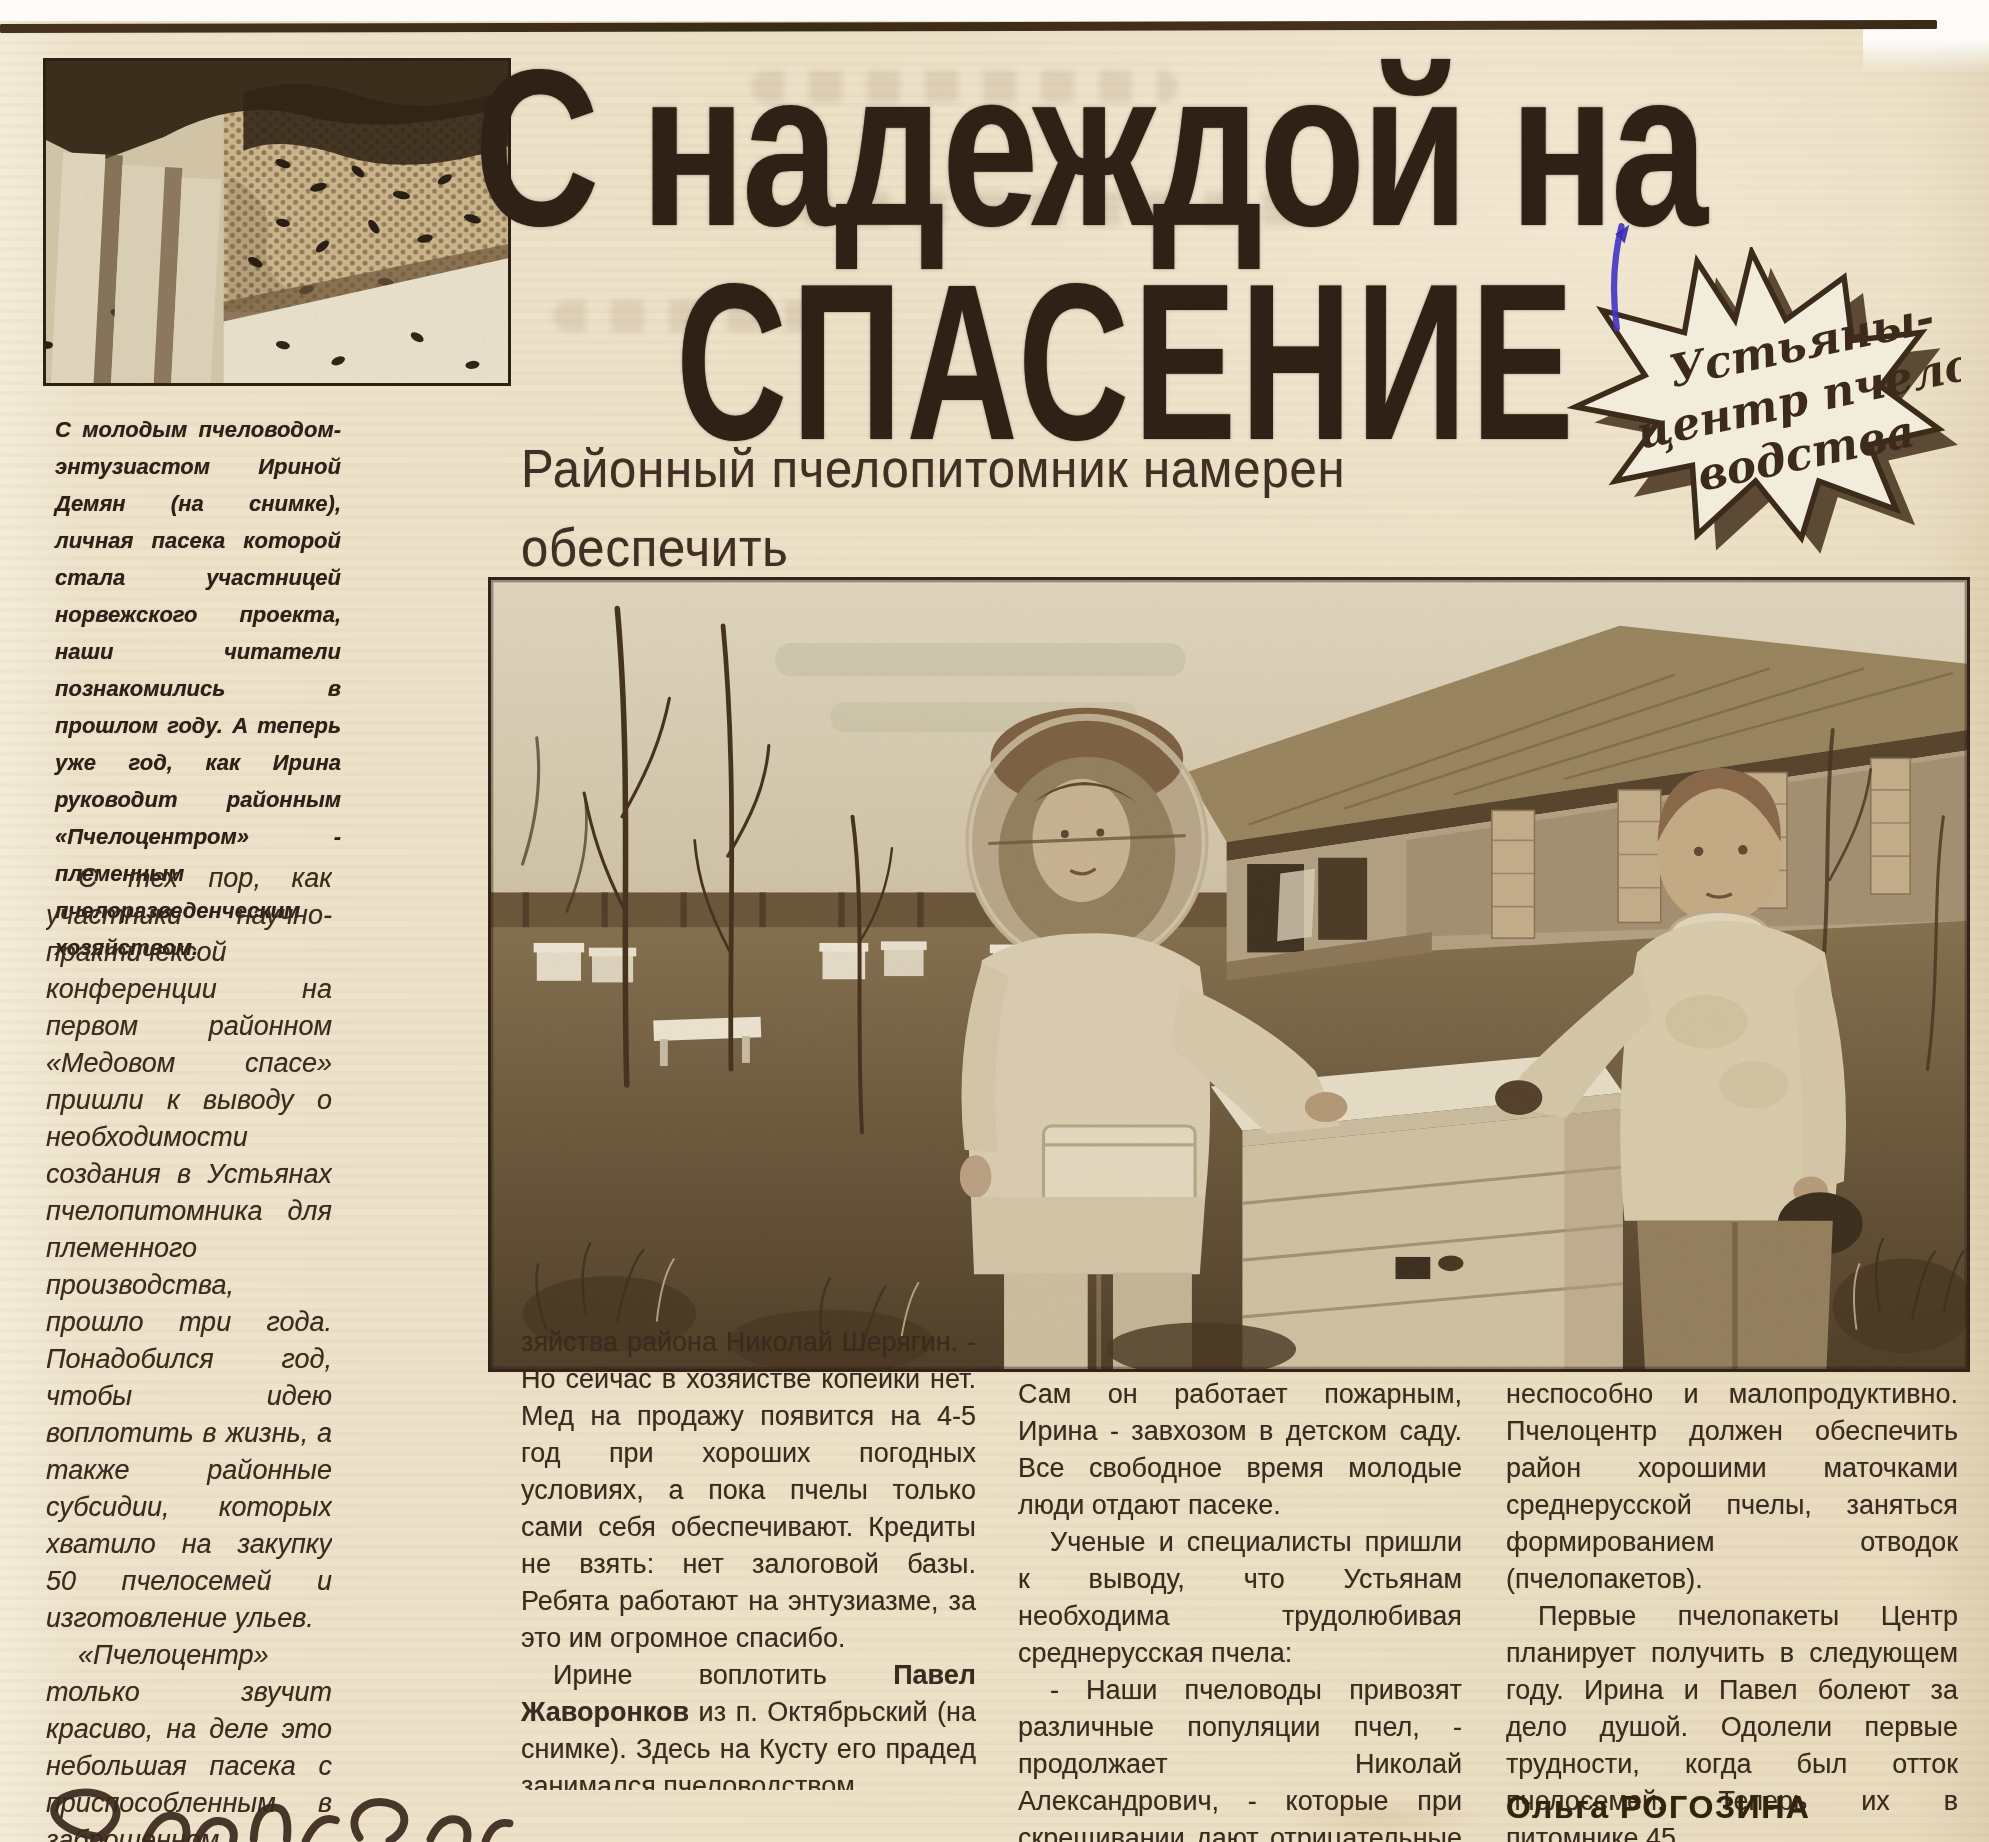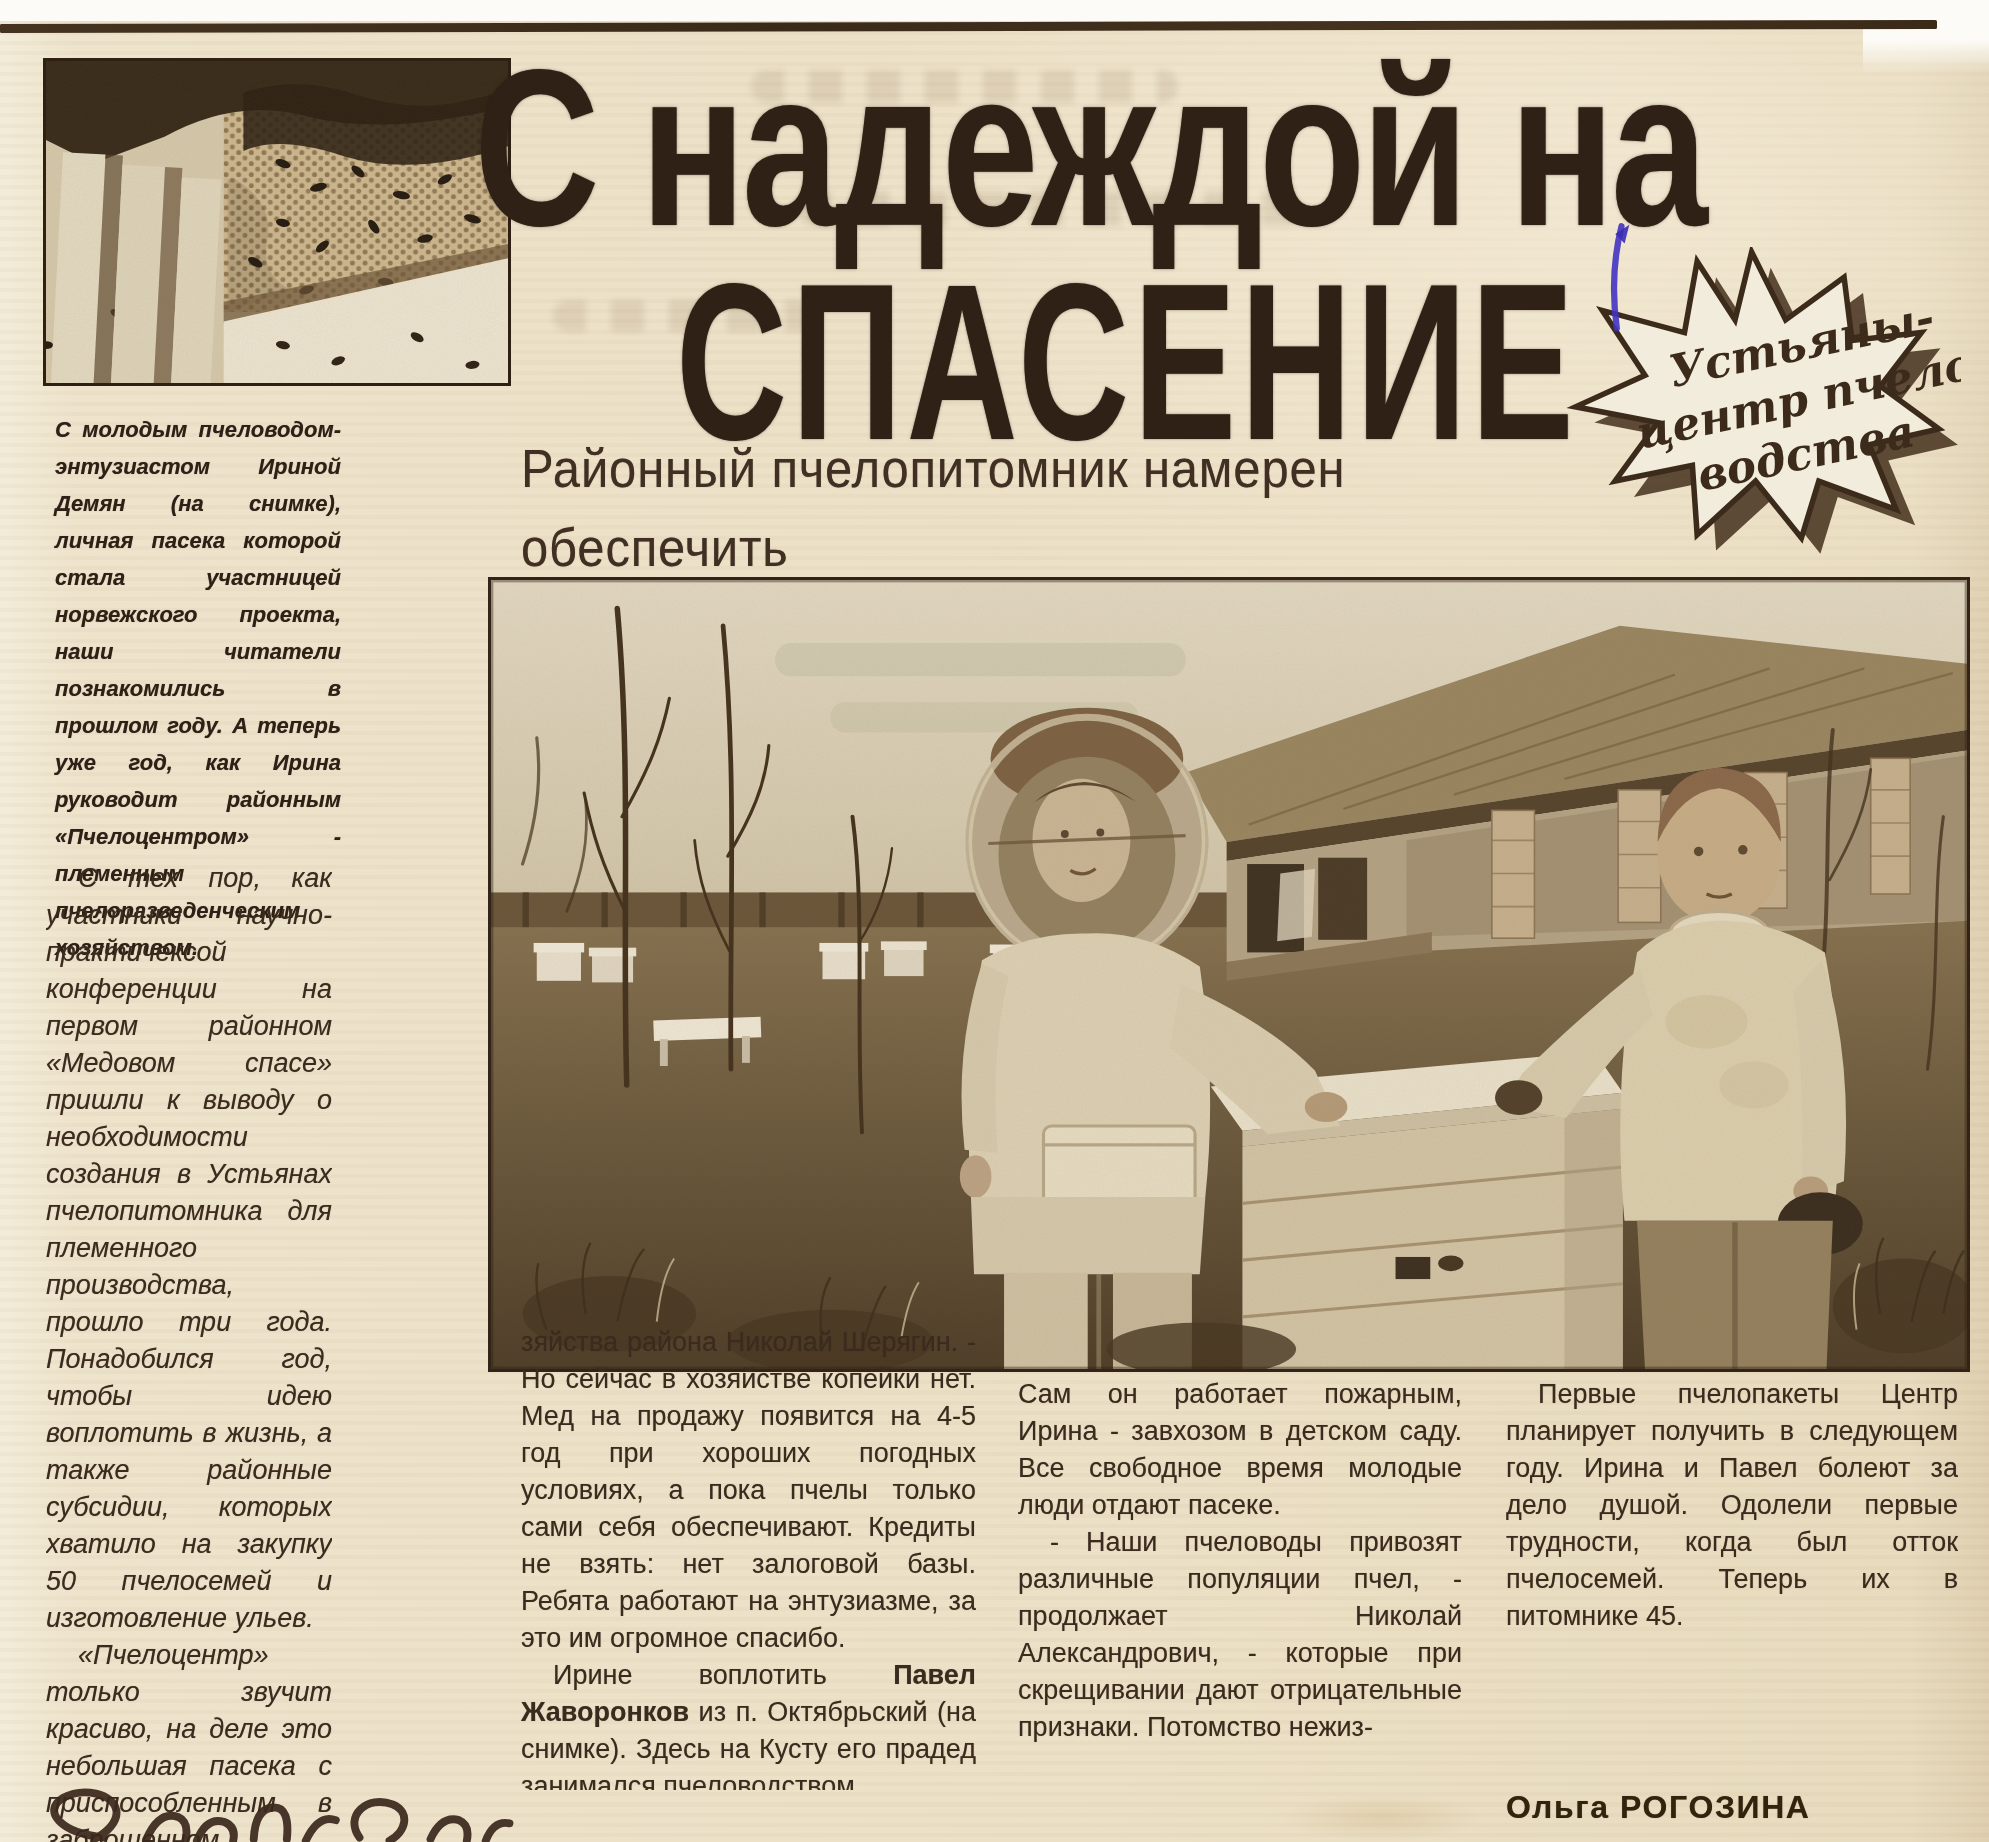--- a/index.html
+++ b/index.html
@@ -373,24 +373,26 @@
     </svg>
   </div>
 
   <div class="col col2">
     <p>зяйства района Николай Шерягин. - Но сейчас в хозяйстве копейки нет. Мед на продажу появится на 4-5 год при хороших погодных условиях, а пока пчелы только сами себя обеспечивают. Кредиты не взять: нет залоговой базы. Ребята работают на энтузиазме, за это им огромное спасибо.</p>
     <p class="ind"><span>Ирине воплотить </span><span class="bold-inline">Павел Жаворонков</span><span> из п. Октябрьский (на снимке). Здесь на Кусту его прадед занимался пчеловодством.</span></p>
   </div>
 
   <div class="col col3">
     <p>Сам он работает пожарным, Ирина - завхозом в детском саду. Все свободное время молодые люди отдают пасеке.</p>
+    <p class="ind">Ученые и специалисты пришли к выводу, что Устьянам необходима трудолюбивая среднерусская пчела:</p>
     <p class="ind">- Наши пчеловоды привозят различные популяции пчел, - продолжает Николай Александрович, - которые при скрещивании дают отрицательные признаки. Потомство нежиз-</p>
   </div>
 
   <div class="col col4">
+    <p>неспособно и малопродуктивно. Пчелоцентр  должен обеспечить район хорошими маточками среднерусской пчелы, заняться формированием отводок (пчелопакетов).</p>
     <p class="ind">Первые пчелопакеты Центр планирует получить в следующем году.  Ирина и Павел болеют за дело душой. Одолели первые трудности, когда был отток пчелосемей. Теперь их в питомнике 45.</p>
   </div>
 
   <div class="byline">Ольга РОГОЗИНА</div>
 
   <div class="script-fragment">
     <svg viewBox="0 0 760 70">
       <g stroke="#3a281c" stroke-width="10" fill="none" stroke-linecap="round" opacity=".92">
         <path d="M96,64 C40,58 18,30 44,14 C70,0 108,8 112,30 C114,44 100,58 84,66"></path>
         <path d="M150,66 q16,-36 40,-28 q14,6 10,28"></path>

